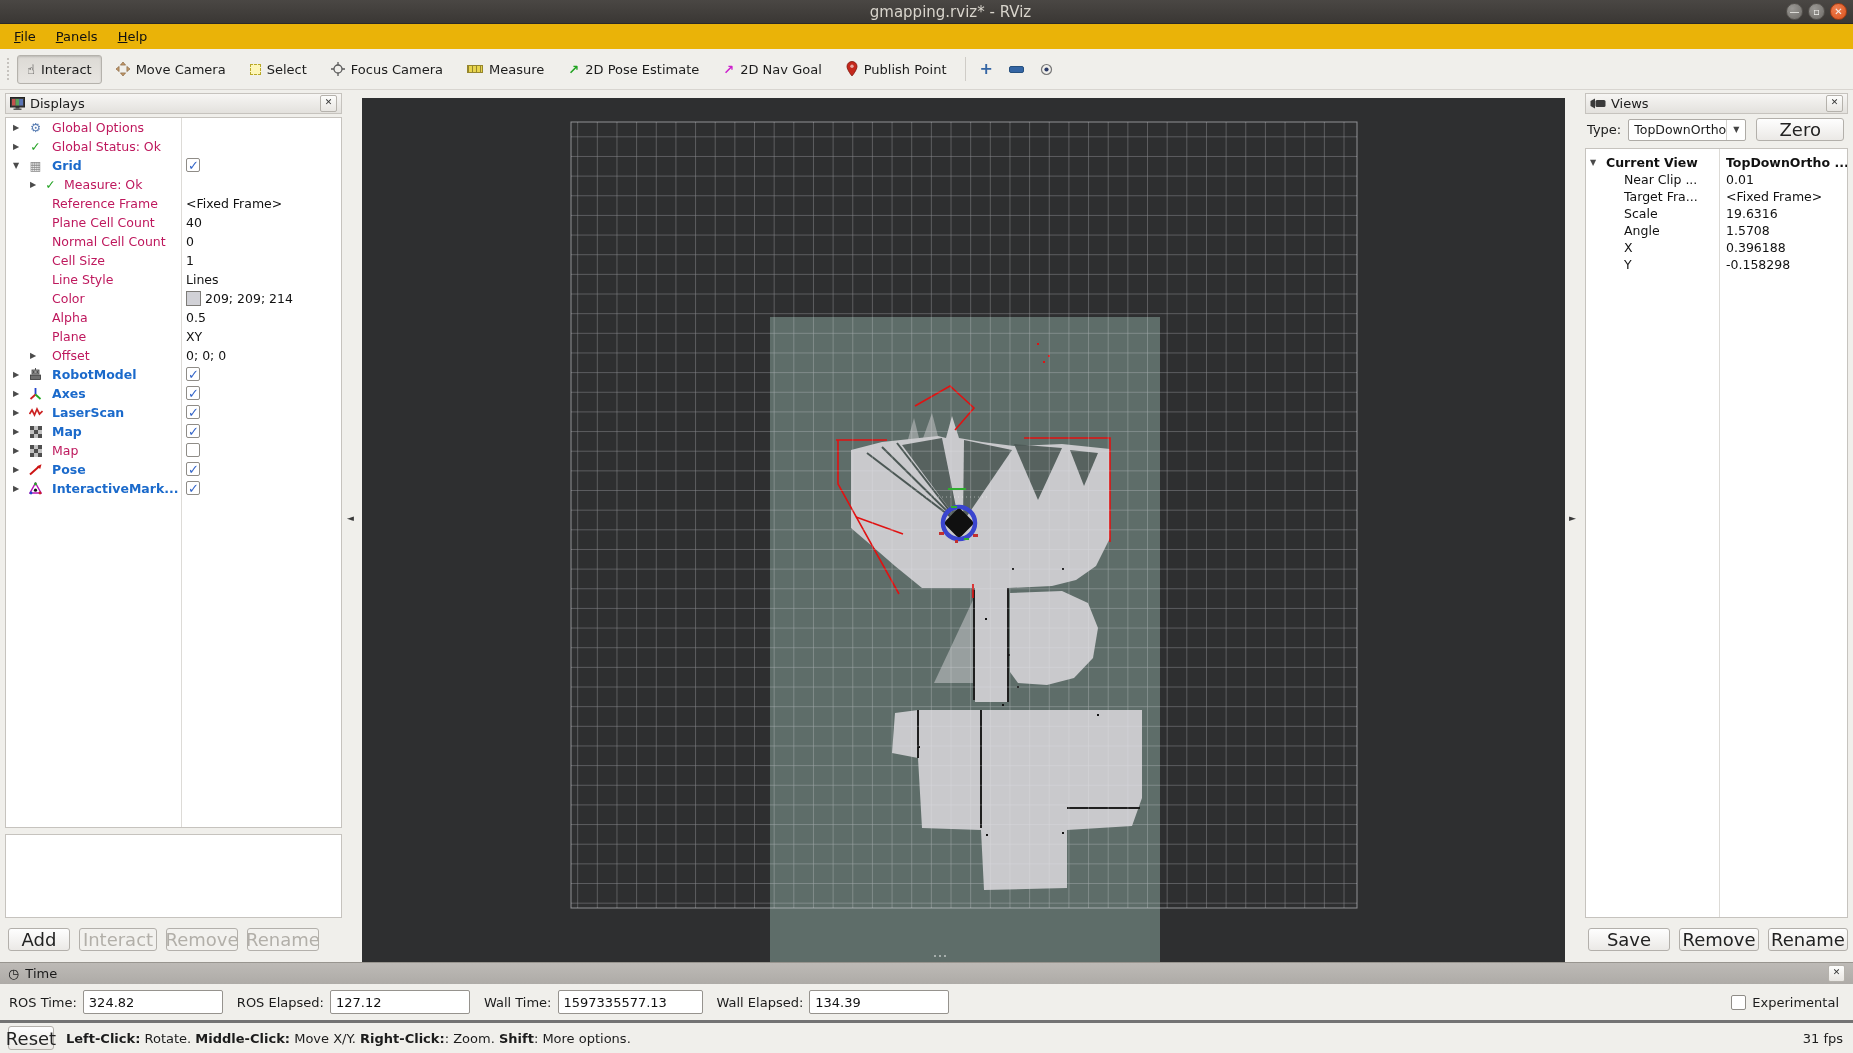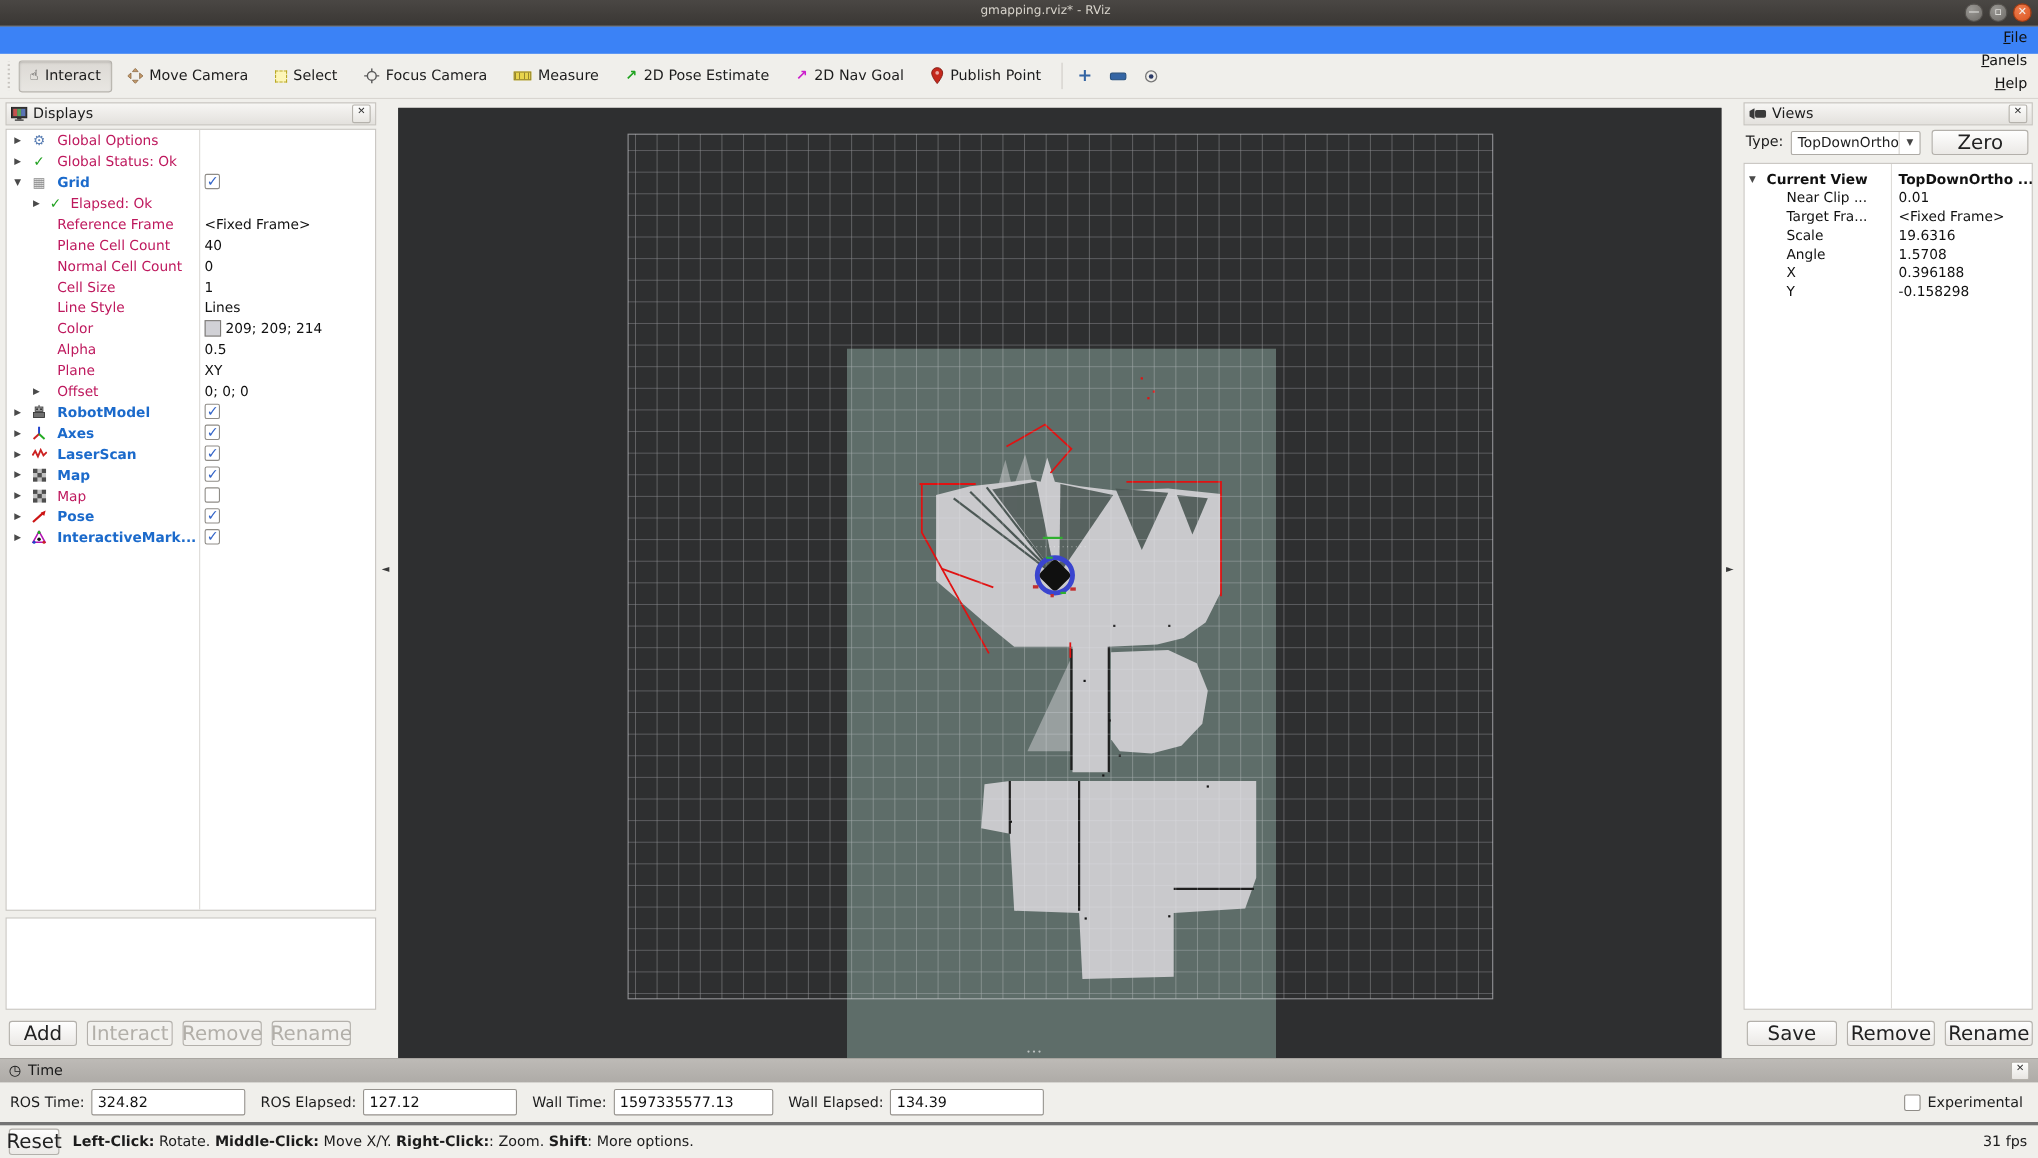--- a/index.html
+++ b/index.html
@@ -5,29 +5,29 @@
   html,body{margin:0;padding:0;}
   body{width:1853px;height:1053px;overflow:hidden;background:#f0efeb;
        font-family:"DejaVu Sans","Liberation Sans",sans-serif;font-size:13px;color:#1c1c1c;
        -webkit-font-smoothing:antialiased;}
   .window{position:relative;width:1853px;height:1053px;}
 
   
   .titlebar{position:relative;height:24px;background:linear-gradient(#4a4744,#3a3734);
             border-bottom:1px solid #2b2927;box-sizing:border-box;}
   .titlebar .title{position:absolute;left:0;right:0;top:3px;text-align:center;
-                   color:#d8d4cc;font-size:11px;margin-left:48px;}
+                   color:#d8d4cc;font-size:15px;margin-left:48px;}
   .winbtns{position:absolute;right:6px;top:3px;display:flex;gap:5px;}
   .wbtn{width:17px;height:17px;border-radius:50%;display:flex;align-items:center;justify-content:center;
         font-size:10px;line-height:1;color:#f2f1ee;box-sizing:border-box;}
   .wbtn.gray{background:radial-gradient(circle at 35% 30%,#9a9894,#6e6b67);border:1px solid #55524e;}
   .wbtn.close{background:radial-gradient(circle at 35% 30%,#f07d4e,#d9541f);border:1px solid #a63c12;font-weight:bold;}
 
   
-  .menubar{height:25px;background:#3b82f6;display:flex;align-items:flex-end;padding-left:4px;flex-direction:column;}
+  .menubar{height:25px;background:#eab308;display:flex;align-items:center;padding-left:4px;}
   .menu-item{padding:3px 10px;color:#111;}
 
   
   .toolbar{height:41px;background:#f0efeb;border-bottom:1px solid #d8d5d0;
            display:flex;align-items:center;padding-left:2px;box-sizing:border-box;}
   .thandle{width:7px;height:26px;margin:0 3px;
            background:repeating-linear-gradient(0deg,#c6c3be 0 2px,transparent 2px 4px);
            background-size:2px 4px;background-repeat:repeat-y;background-position:2px 0;}
   .tbtn{display:flex;align-items:center;gap:6px;height:27px;padding:0 9px;margin:0 2px;
         border:1px solid transparent;border-radius:3px;color:#1c1c1c;}
@@ -222,21 +222,21 @@
         </div>
         <div class="trow">
           <span class="exp">▼</span>
           <span class="ticon" style="color:#8a8a8a;">▦</span>
           <span class="tlabel blue">Grid</span>
           <span class="cbx checked"></span>
         </div>
         <div class="trow">
           <span class="exp l2">▶</span>
           <span class="ticon l2" style="color:#21a121;">✓</span>
-          <span class="tlabel" style="left:58px;">Elapsed: Ok</span>
+          <span class="tlabel" style="left:58px;">Measure: Ok</span>
         </div>
         <div class="trow">
           <span class="tlabel">Reference Frame</span>
           <span class="tval">&lt;Fixed Frame&gt;</span>
         </div>
         <div class="trow">
           <span class="tlabel">Plane Cell Count</span>
           <span class="tval">40</span>
         </div>
         <div class="trow">

